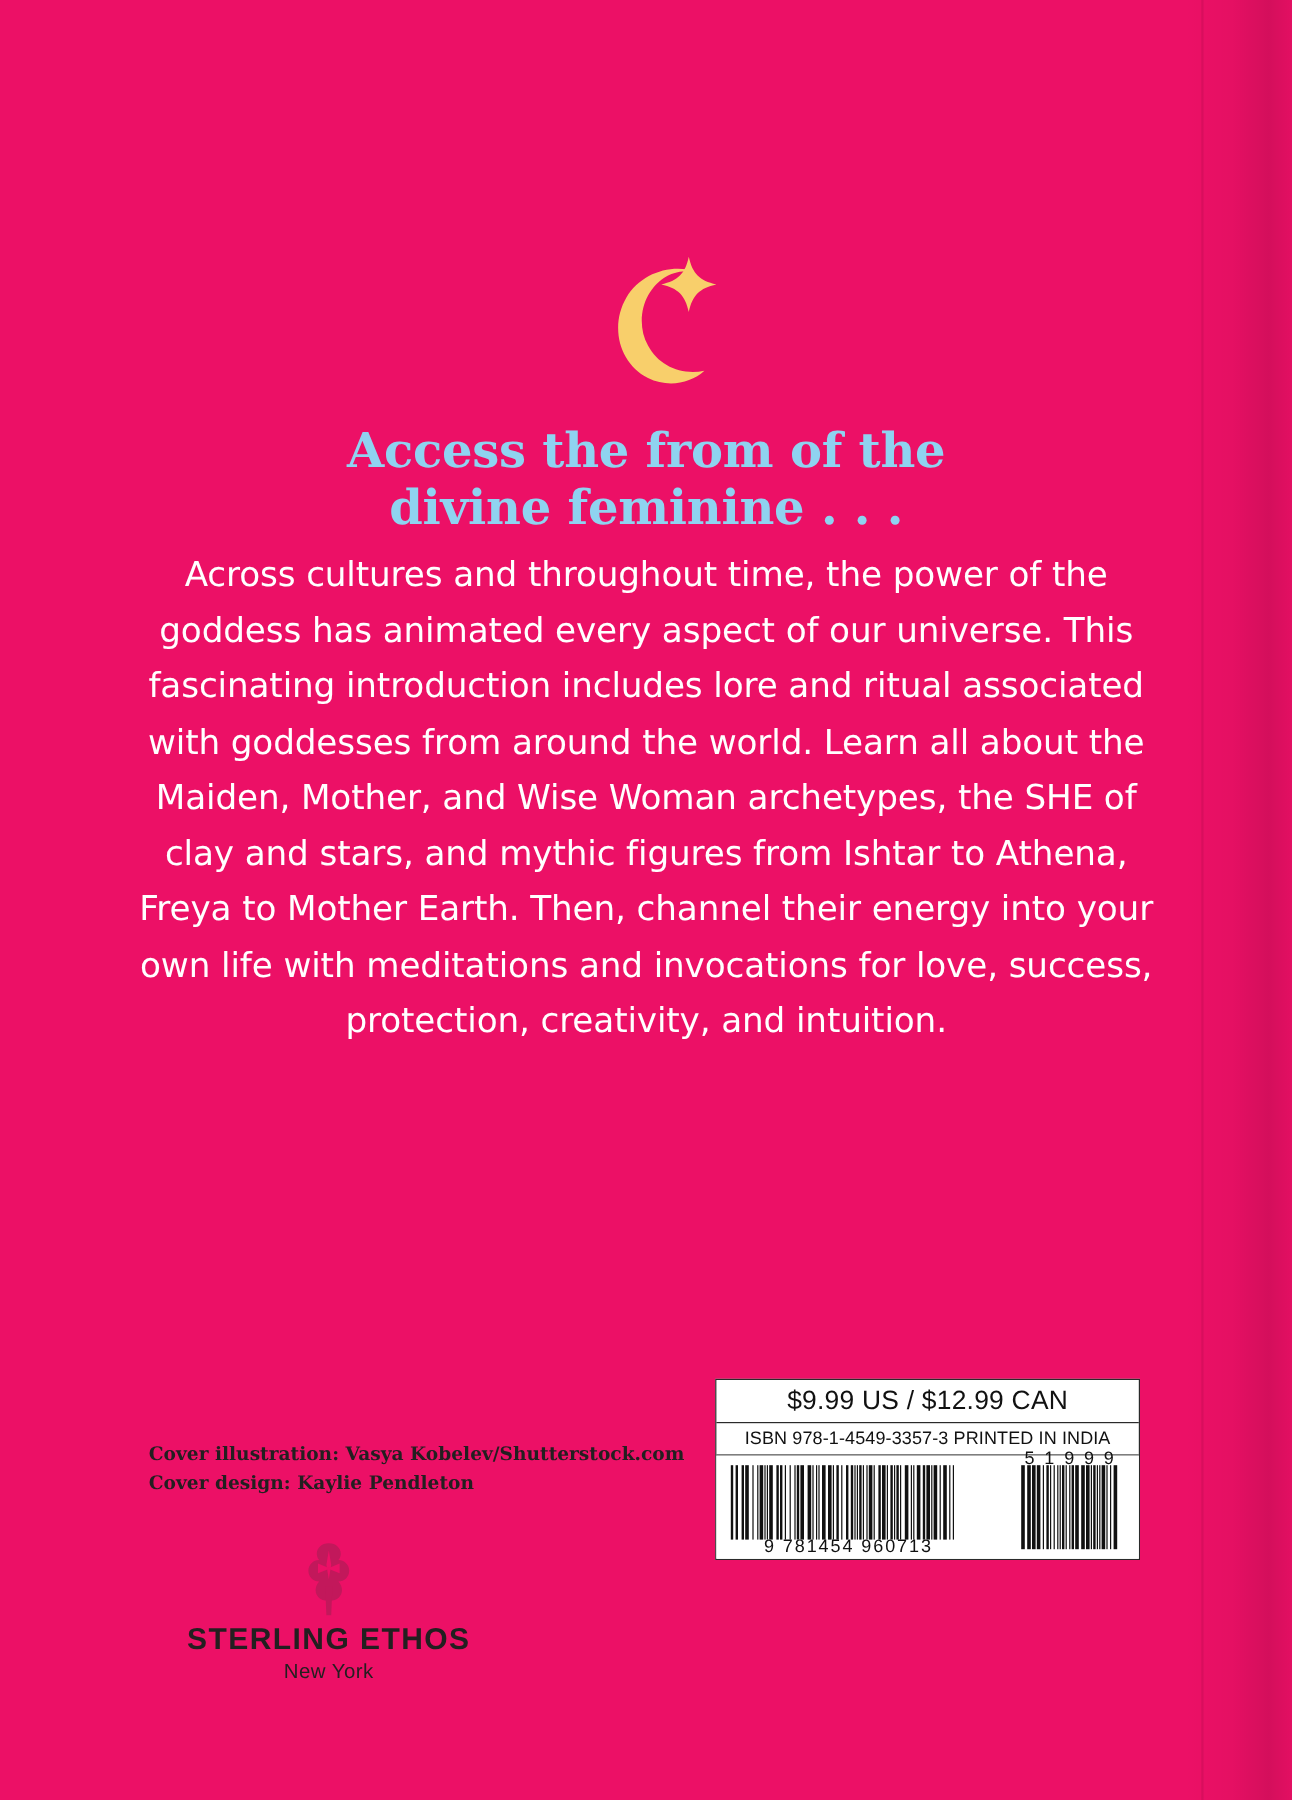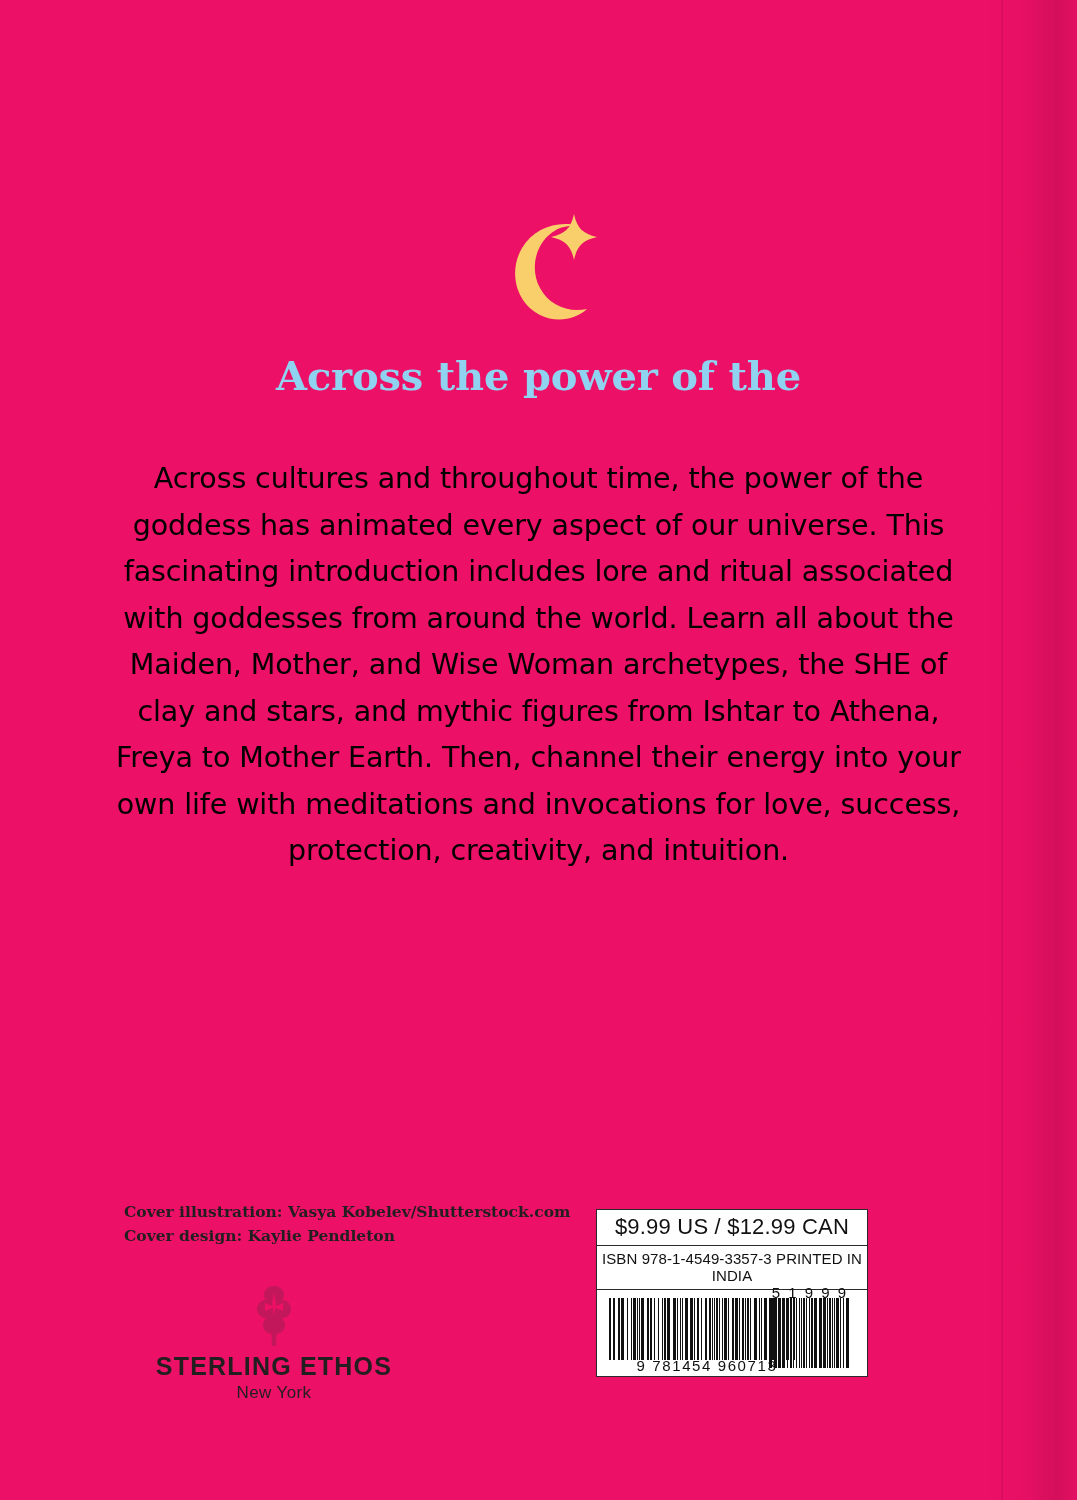--- a/index.html
+++ b/index.html
@@ -60,21 +60,21 @@
   }
   #headline .l2 { display: block; }
 
   
   #blurb {
     position: absolute;
     top: 456px;
     left: 108px;
     width: 861px;
     text-align: center;
-    color: #000000;
+    color: #ffffff;
     font-family: "DejaVu Sans", sans-serif;
     font-size: 28.5px;
     line-height: 46.5px;
     letter-spacing: -0.1px;
   }
 
   
   #credits {
     position: absolute;
     top: 1200px;
@@ -110,23 +110,23 @@
     margin-top: 2px;
     color: #231f20;
     font-family: "Liberation Sans", sans-serif;
     font-size: 17px;
     letter-spacing: 0.4px;
   }
 
   
   #barcode-block {
     position: absolute;
-    top: 1209px;
+    top: 1149px;
     left: 596px;
-    width: 272px;
+    width: 354px;
     background: #ffffff;
     border: 1px solid #2a2a2a;
     box-sizing: border-box;
     padding: 0;
   }
   .bc-row {
     border-bottom: 1px solid #2a2a2a;
     text-align: center;
     color: #111;
   }
@@ -197,21 +197,22 @@
 <div id="page">
 
   <div id="ornament">
     <svg width="170" height="110" viewBox="0 0 170 110">
       <path d="M125 14 C104 8 80 16 68 36 C54 60 62 91 86 103 C102 111 121 108 133 97 C114 101 95 93 86 76 C75 56 82 29 102 18 C107 15 116 13 125 14 Z" fill="#f8cf6b"></path>
       <path d="M120 2 C123 16 129 22 143 25 C129 28 123 34 120 48 C117 34 111 28 97 25 C111 22 117 16 120 2 Z" fill="#f8cf6b"></path>
     </svg>
   </div>
 
   <div id="headline">
-    <span>Across the power of the</span>
+    <span>Access the from of the</span>
+    <span class="l2">divine feminine . . .</span>
   </div>
 
   <div id="blurb">Across cultures and throughout time, the power of the goddess has animated every aspect of our universe. This fascinating introduction includes lore and ritual associated with goddesses from around the world. Learn all about the Maiden, Mother, and Wise Woman archetypes, the SHE of clay and stars, and mythic figures from Ishtar to Athena, Freya to Mother Earth. Then, channel their energy into your own life with meditations and invocations for love, success, protection, creativity, and intuition.</div>
 
   <div id="credits">
     <div>Cover illustration: Vasya Kobelev/Shutterstock.com</div>
     <div>Cover design: Kaylie Pendleton</div>
   </div>
 
   <div id="publisher">

